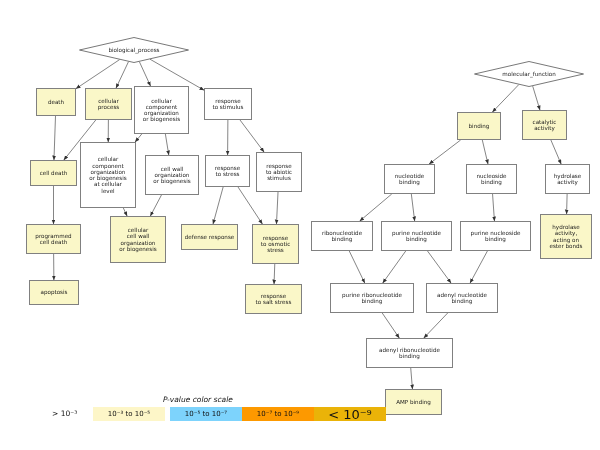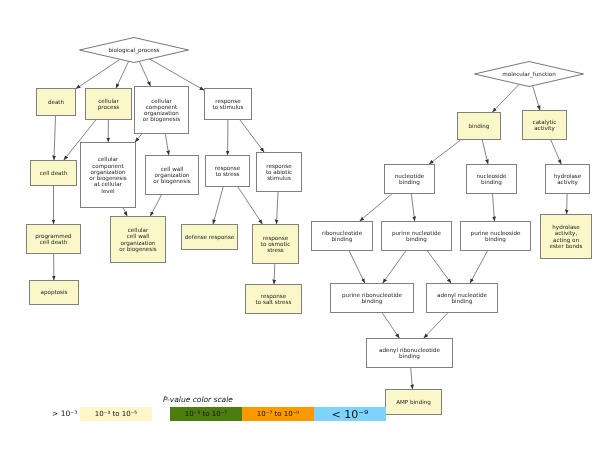--- a/index.html
+++ b/index.html
@@ -213,20 +213,20 @@
 binding</div>
       <div class="node plain" style="left: 366px; top: 338px; width: 87px; height: 30px; font-size: 5.6px;">adenyl ribonucleotide
 binding</div>
       <div class="node yellow" style="left: 385px; top: 389px; width: 57px; height: 26px; font-size: 5.6px;">AMP binding</div>
     </div>
 
   <div id="legend" style="left: 0px; top: 0px; width: 538px; height: 450px; padding-left: 20px;">
     <div id="legend-title" style="left: 163px; top: 395px; font-size: 7.5px;">P-value color scale</div>
     <div class="legend-none" style="left: 52px; top: 409px; font-size: 7.5px;">&gt; 10⁻³</div>
     <div id="legend-cells">
-        <div class="legend-cell" style="left: 80px; top: 407px; width: 72px; height: 14px; background: rgb(253, 246, 200); font-size: 7px;">10⁻³ to 10⁻⁵</div>
-        <div class="legend-cell" style="left: 170px; top: 407px; width: 72px; height: 14px; background: #4d7c0f; font-size: 7px;">10⁻⁵ to 10⁻⁷</div>
+        <div class="legend-cell" style="left: 93px; top: 407px; width: 72px; height: 14px; background: rgb(253, 246, 200); font-size: 7px;">10⁻³ to 10⁻⁵</div>
+        <div class="legend-cell" style="left: 170px; top: 407px; width: 72px; height: 14px; background: #7dd3fc; font-size: 7px;">10⁻⁵ to 10⁻⁷</div>
         <div class="legend-cell" style="left: 242px; top: 407px; width: 72px; height: 14px; background: rgb(253, 153, 0); font-size: 7px;">10⁻⁷ to 10⁻⁹</div>
-        <div class="legend-cell" style="left: 314px; top: 407px; width: 72px; height: 14px; background: #7dd3fc; font-size: 11px;">&lt; 10⁻⁹</div>
+        <div class="legend-cell" style="left: 314px; top: 407px; width: 72px; height: 14px; background: #eab308; font-size: 13px;">&lt; 10⁻⁹</div>
       </div>
   </div>
 
 </div>
 
 </body></html>

